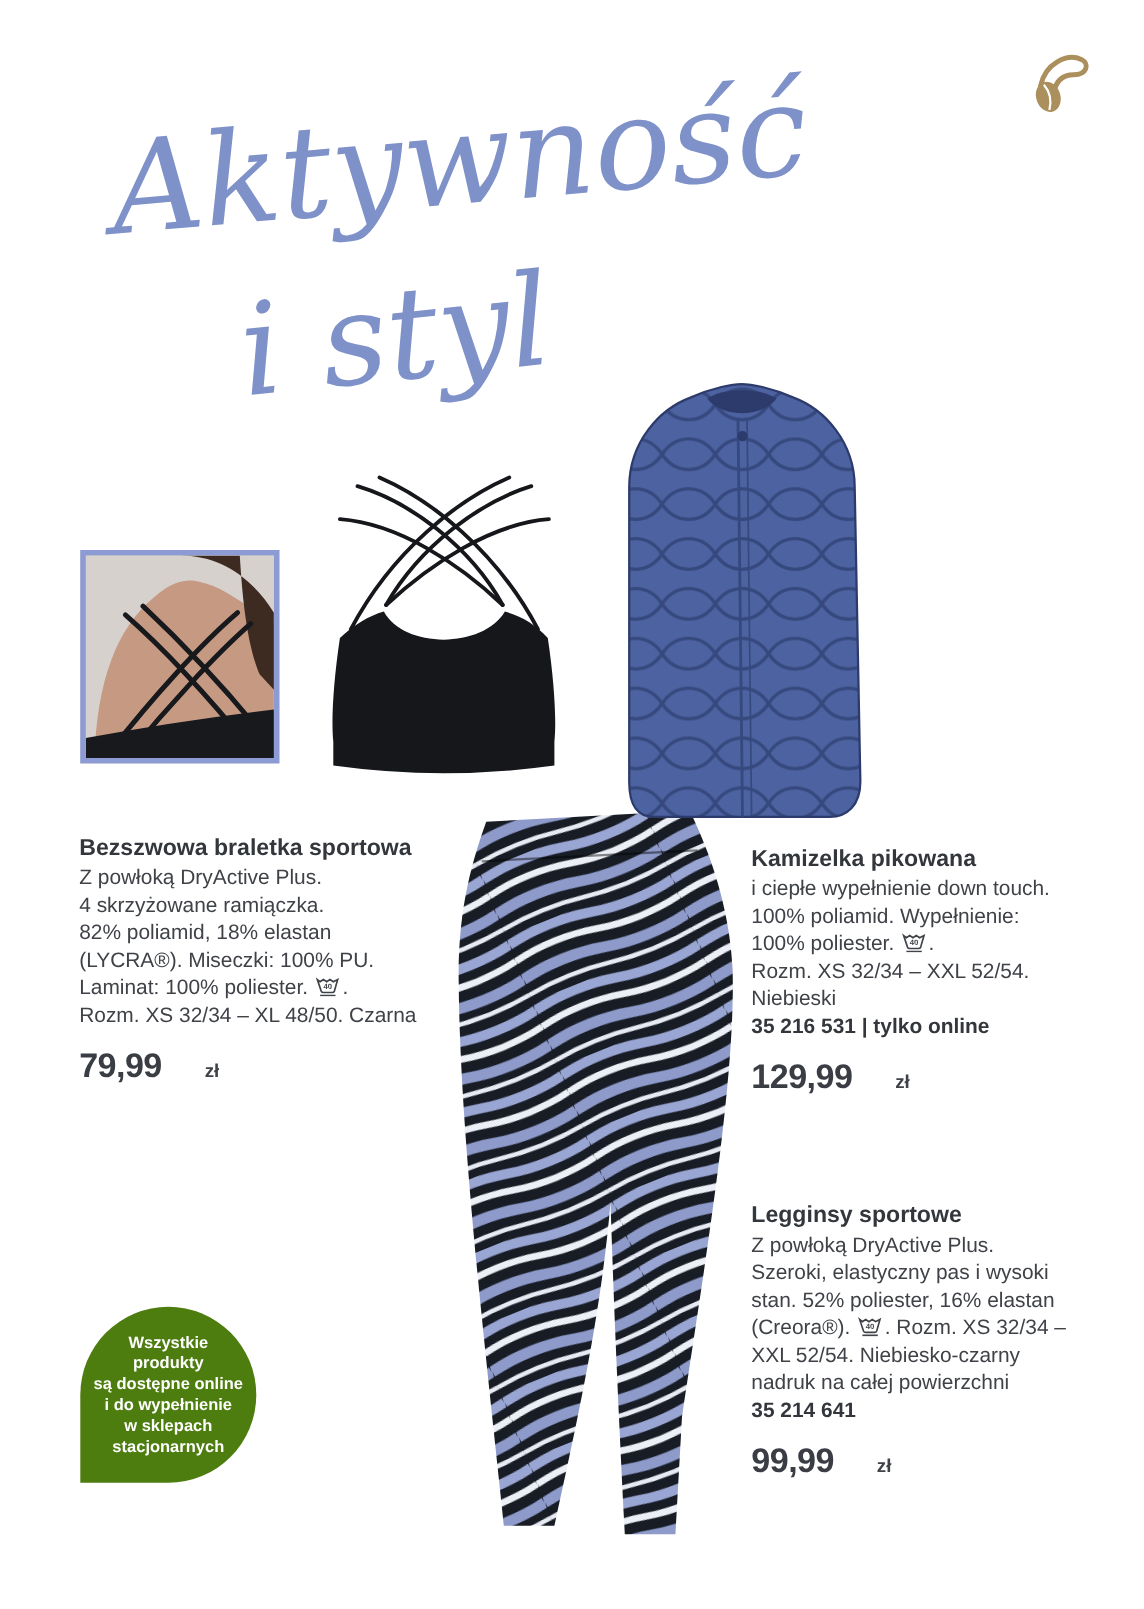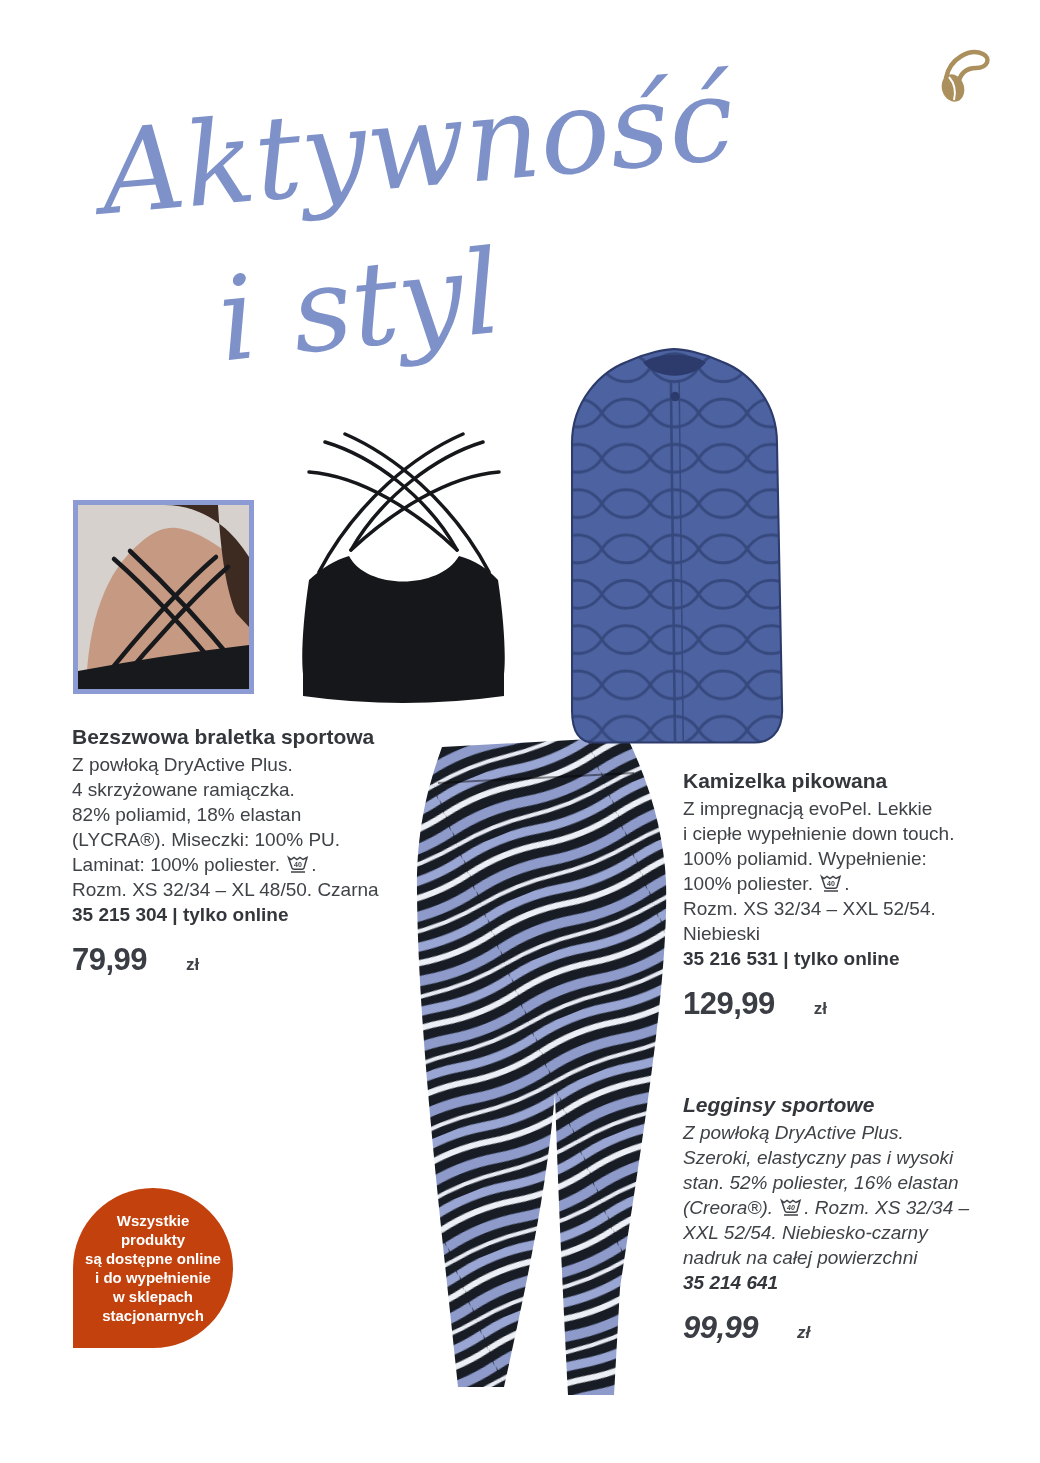--- a/index.html
+++ b/index.html
@@ -20,34 +20,34 @@
   
   .inset-photo {
     position:absolute; left:73px; top:500px; width:181px; height:194px;
     border:5px solid #8c9bd3; background:#d6d1cd;
   }
   .bra-img   { position:absolute; left:287px; top:420px; width:233px; height:286px; }
   .vest-img  { position:absolute; left:552px; top:345px; width:245px; height:412px; z-index:2; }
   .legg-img  { position:absolute; left:412px; top:733px; width:268px; height:672px; z-index:1; }
   
   .prod { position:absolute; }
-  .prod-1 { left:72px;  top:724px; width:350px; }
+  .prod-1 { left:72px;  top:758px; width:350px; }
   .prod-2 { left:683px; top:768px; width:320px; }
-  .prod-3 { left:683px; top:1092px; width:330px;font-style:italic; }
+  .prod-3 { left:683px; top:1092px; width:330px; }
   .prod-name { font-size:21px; font-weight:bold; color:#33373c; line-height:25px; margin-bottom:3px; }
   .desc-line { font-size:19px; line-height:25px; color:#3f4247; }
   .sku-line  { font-size:19px; line-height:25px; font-weight:bold; color:#33373c; }
   .price-row { margin-top:15px; display:flex; align-items:baseline;gap:32px; }
   .price     { font-size:31px; font-weight:600; color:#3a3e44; letter-spacing:-0.5px; }
   .currency  { font-size:17px; font-weight:bold; margin-left:7px; }
   .care-icon { display:inline-block; vertical-align:-2px; margin:0 2px; }
   
   .badge {
     position:absolute; left:73px; top:1188px; width:160px; height:160px;
-    background:#c2410c; border-radius:50% 50% 50% 0;
+    background:#4d7c0f; border-radius:50% 50% 50% 0;
     display:flex; flex-direction:column; justify-content:center; align-items:center;
     text-align:center;
   }
   .badge-line { color:#ffffff; font-size:15px; font-weight:bold; line-height:19px; }
 </style>
 </head>
 <body>
 
 <div class="page">
 
@@ -150,30 +150,28 @@
       <span>Laminat: 100% poliester.</span>
       <svg class="care-icon" width="22" height="19" viewBox="0 0 22 19">
         <g stroke="#3f4247" stroke-width="1.5" fill="none">
           <path d="M1.5,3.5 L4,5.5 L7,3.5 L10,5.5 L13,3.5 L16,5.5 L20,3.5 L17,14 Q16.5,15.3 15,15.3 L7,15.3 Q5.5,15.3 5,14 Z"></path>
           <line x1="4" y1="18" x2="18" y2="18"></line>
         </g>
         <text x="11" y="12.5" font-size="7" font-weight="bold" fill="#3f4247" text-anchor="middle" font-family="Liberation Sans, sans-serif">40</text>
       </svg><span>.</span>
     </div>
     <div class="desc-line">Rozm. XS 32/34 – XL 48/50. Czarna</div>
-    <div class="sku-line">35 215 304 | tylko online</div>
     <div class="price-row">
       <span class="price">79,99</span>
       <span class="currency">zł</span>
     </div>
   </div>
 
   <div class="prod prod-2">
     <div class="prod-name">Kamizelka pikowana</div>
-    <div class="desc-line">Z impregnacją evoPel. Lekkie</div>
     <div class="desc-line">i ciepłe wypełnienie down touch.</div>
     <div class="desc-line">100% poliamid. Wypełnienie:</div>
     <div class="desc-line">
       <span>100% poliester.</span>
       <svg class="care-icon" width="22" height="19" viewBox="0 0 22 19">
         <g stroke="#3f4247" stroke-width="1.5" fill="none">
           <path d="M1.5,3.5 L4,5.5 L7,3.5 L10,5.5 L13,3.5 L16,5.5 L20,3.5 L17,14 Q16.5,15.3 15,15.3 L7,15.3 Q5.5,15.3 5,14 Z"></path>
           <line x1="4" y1="18" x2="18" y2="18"></line>
         </g>
         <text x="11" y="12.5" font-size="7" font-weight="bold" fill="#3f4247" text-anchor="middle" font-family="Liberation Sans, sans-serif">40</text>

